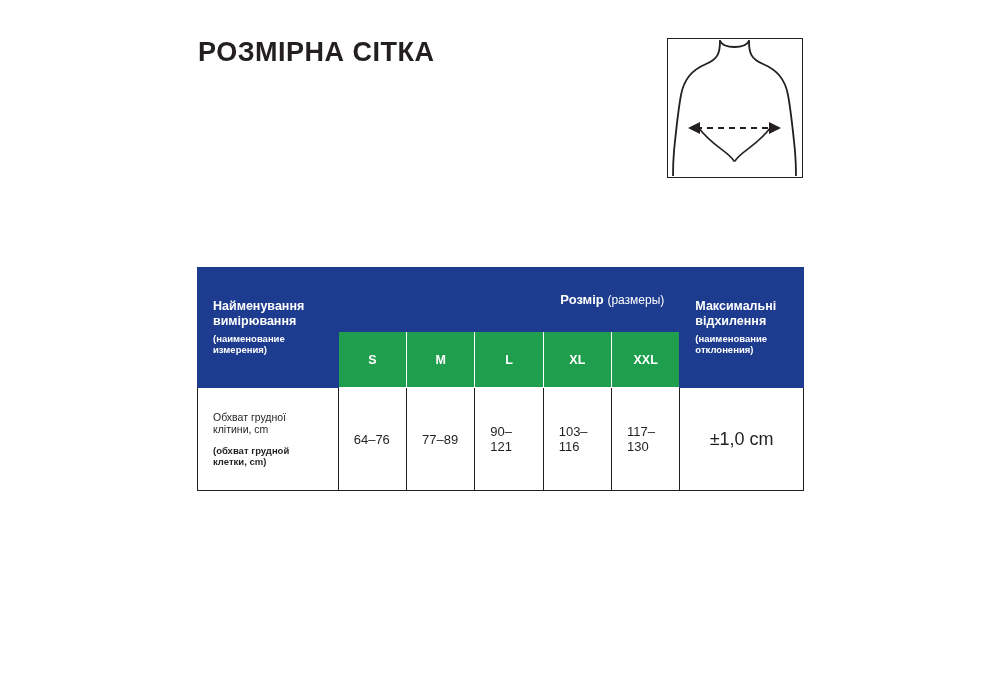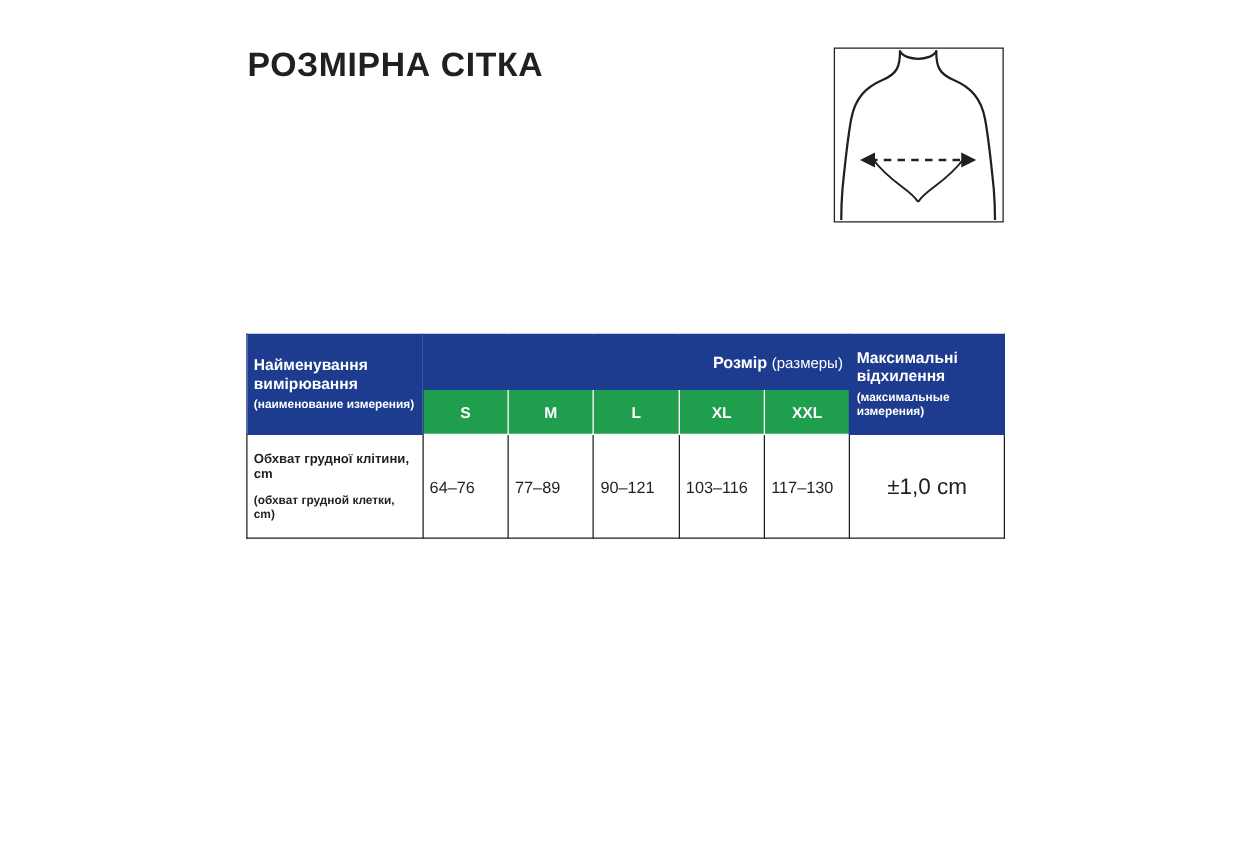--- a/index.html
+++ b/index.html
@@ -68,21 +68,21 @@
     top: 267px;
     width: 607px;
   }
   table.size-table {
     border-collapse: collapse;
     width: 607px;
     table-layout: fixed;
   }
   table.size-table td, table.size-table th {
     border: 1px solid #231f20;
-    padding: 5px;
+    padding: 15px;
     vertical-align: middle;
   }
 
   .hdr-blue {
     background: #1d3c8f;
     color: #ffffff;
     border-color: #1d3c8f !important;
   }
   .hdr-green {
     background: #1f9e4e;
@@ -121,21 +121,21 @@
   }
 
   .row-label {
     padding: 9px 9px 9px 11px;
     line-height: 1.2;
     text-align: left;
     height: 72px;
   }
   .row-label-main {
     font-size: 10.5px;
-    font-weight: bold;
+    font-weight: normal;
     display: block;
   }
   .row-label-sub {
     font-size: 9.5px;
     font-weight: bold;
     display: block;
     margin-top: 9px;
   }
   .val-cell {
     font-size: 13px;
@@ -197,21 +197,21 @@
           <td class="hdr-blue hdr-title-cell" rowspan="2">
             <span class="hdr-title-main">Найменування вимірювання</span>
             <span class="hdr-title-sub">(наименование измерения)</span>
           </td>
           <td class="hdr-blue hdr-center" colspan="5">
             <span>Розмір</span>
             <span class="paren">(размеры)</span>
           </td>
           <td class="hdr-blue hdr-title-cell" rowspan="2">
             <span class="hdr-title-main">Максимальні відхилення</span>
-            <span class="hdr-title-sub">(максимальные измерения)</span>
+            <span class="hdr-title-sub">(наименование отклонения)</span>
           </td>
         </tr>
         <tr>
           <td class="hdr-green">S</td>
           <td class="hdr-green">M</td>
           <td class="hdr-green">L</td>
           <td class="hdr-green">XL</td>
           <td class="hdr-green">XXL</td>
         </tr>
       </thead>

